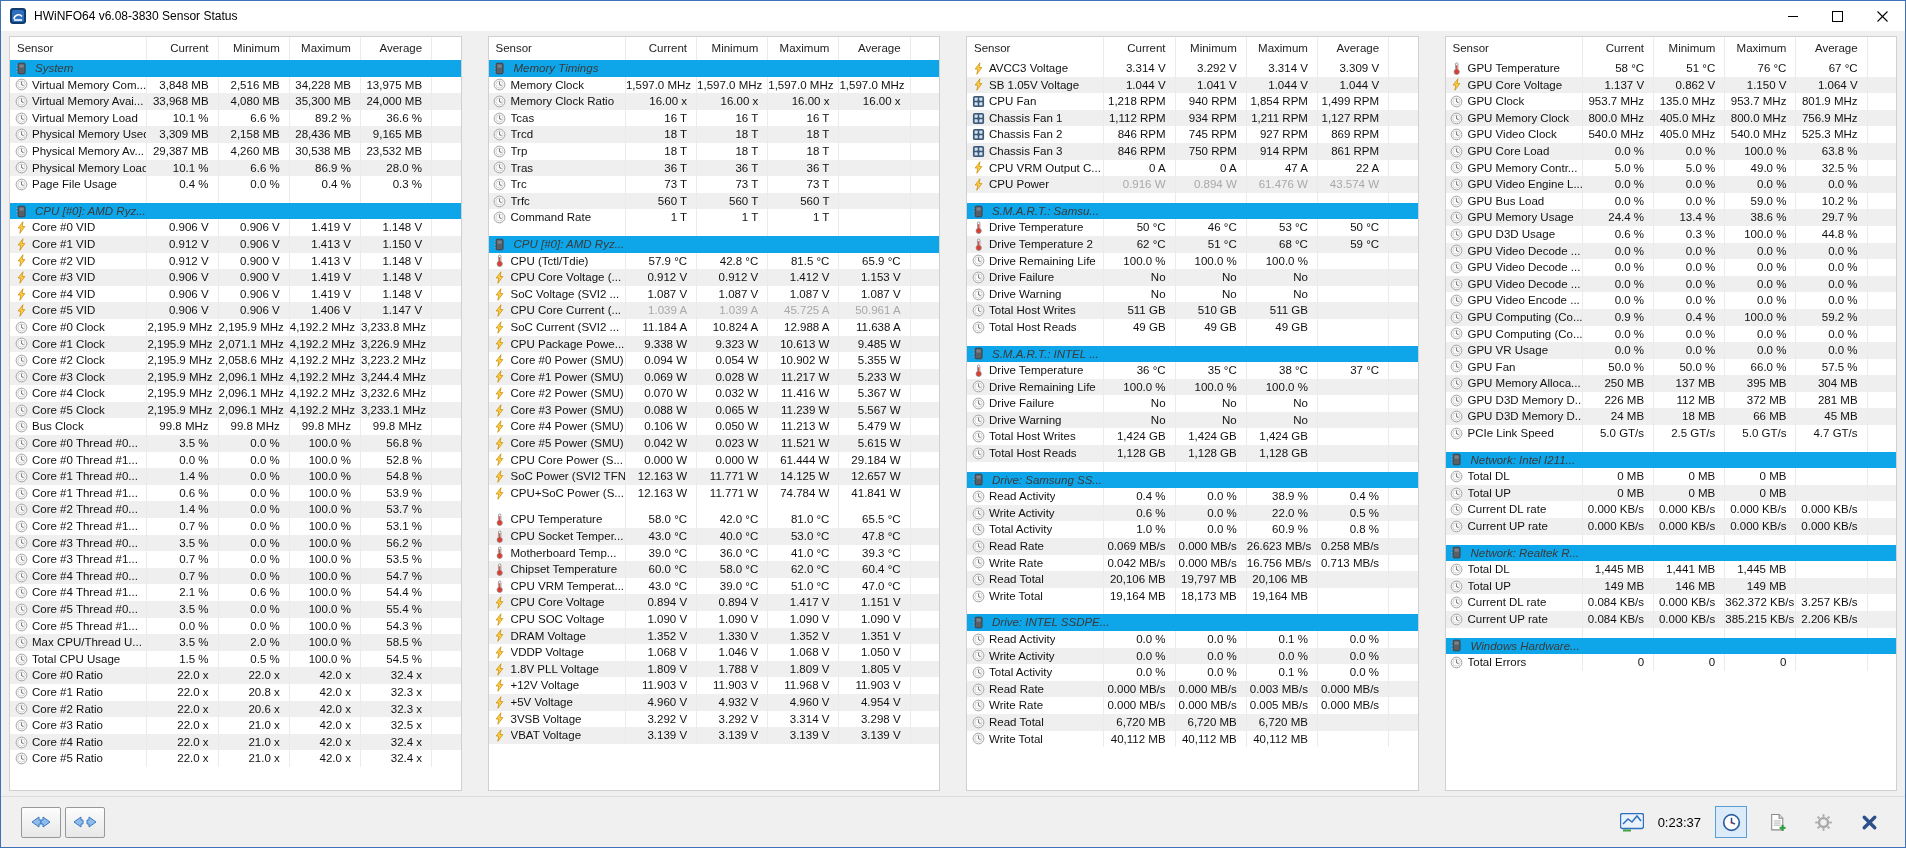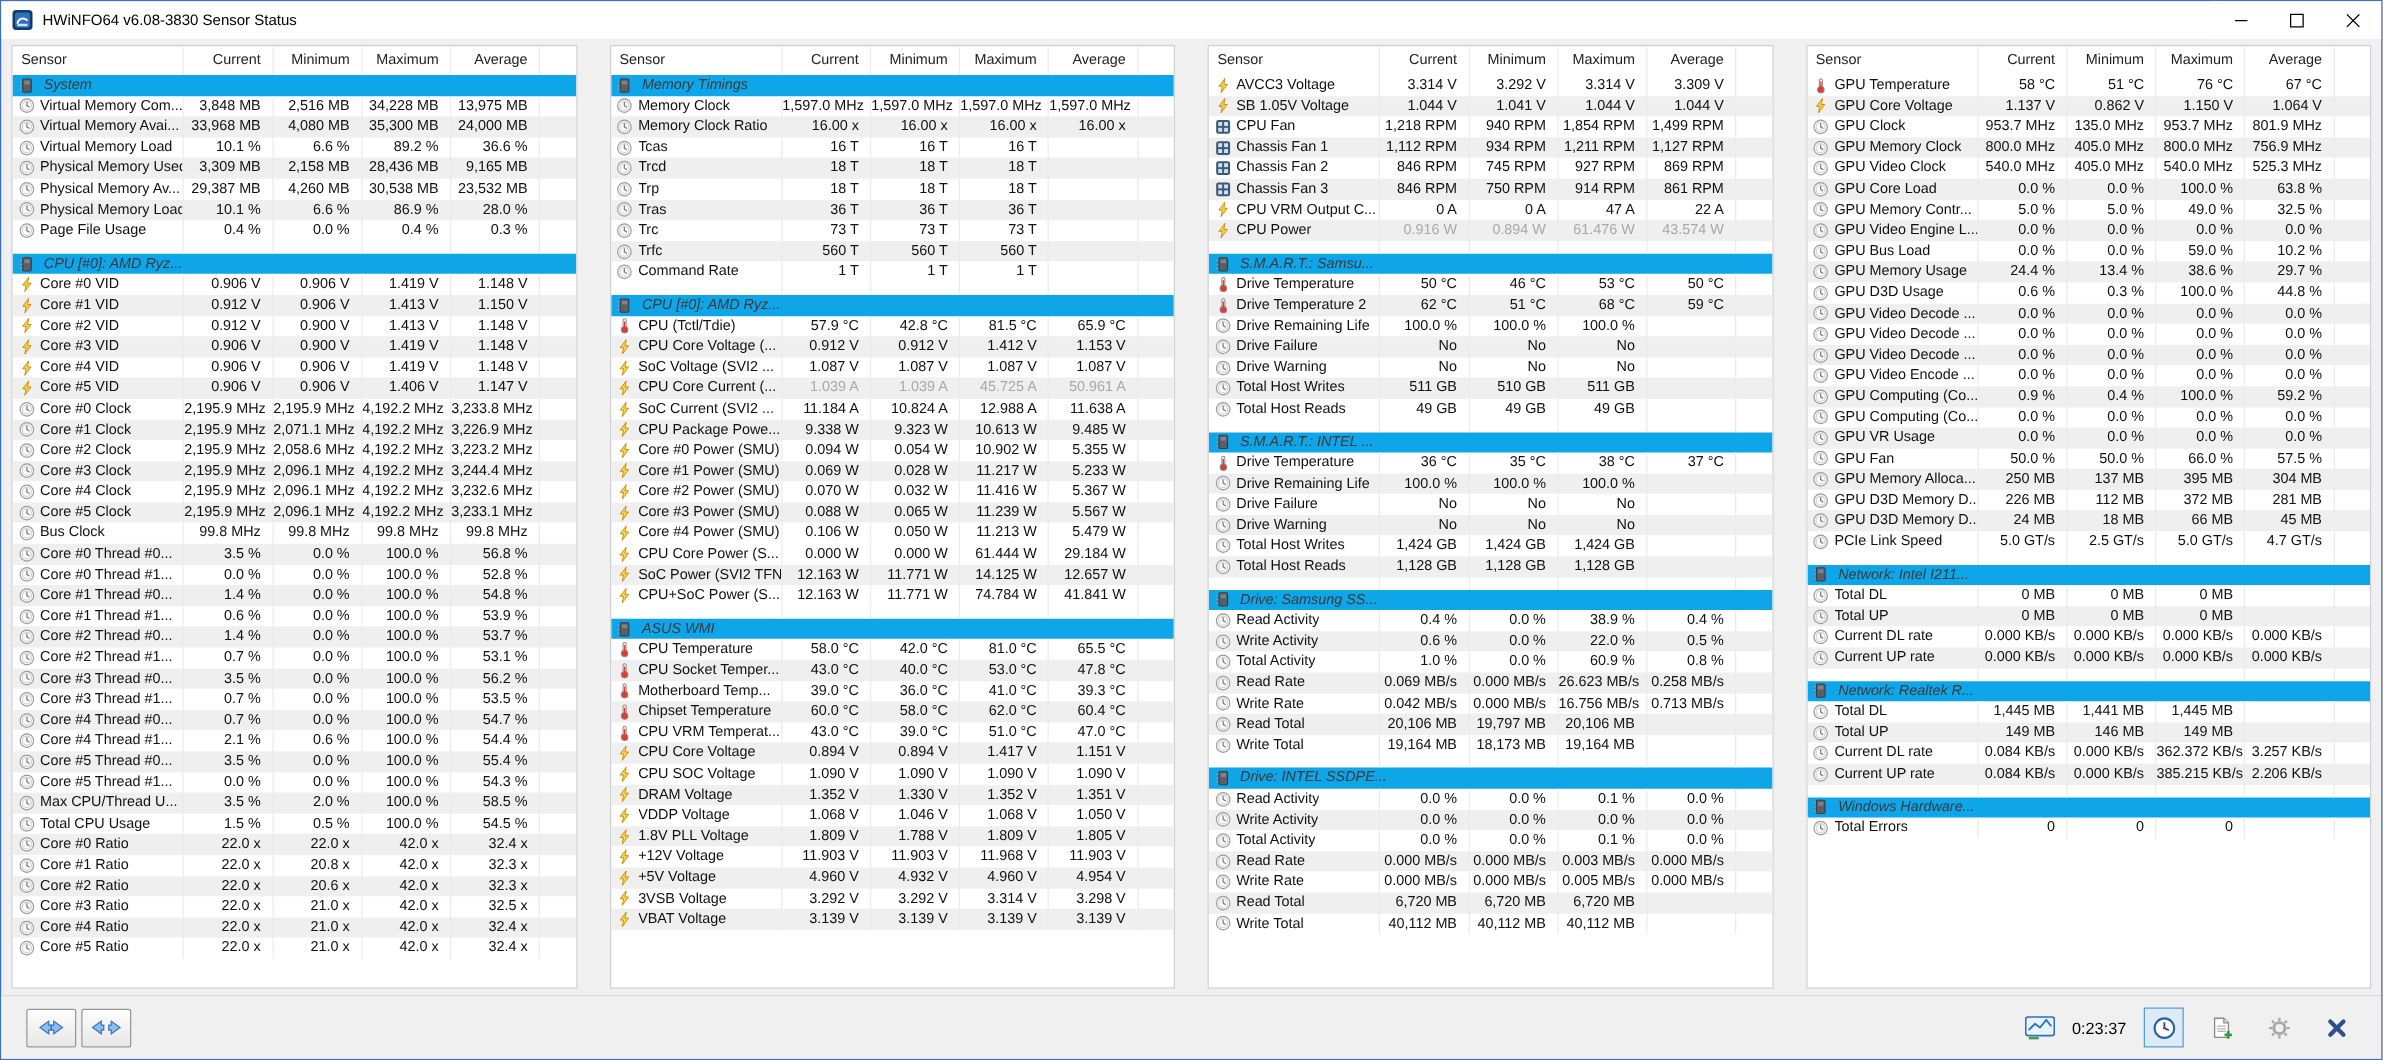--- a/index.html
+++ b/index.html
@@ -1147,20 +1147,35 @@
               </svg>
             </span>
             <span class="lbl-text">Core #4 Power (SMU)</span>
           </div>
           <div class="cell val">0.106 W</div>
           <div class="cell val">0.050 W</div>
           <div class="cell val">11.213 W</div>
           <div class="cell val">5.479 W</div>
           <div class="cell fill"></div>
         </div>
+        <div class="trow data stripe">
+          <div class="cell lbl">
+            <span class="icon">
+              <svg viewBox="0 0 14 14">
+                <path d="M8.6 0.8 L3.4 7.6 L6.3 7.6 L5.2 13.2 L10.6 6 L7.6 6 Z" fill="#ffd24a" stroke="#c98a00" stroke-width="0.8"></path>
+              </svg>
+            </span>
+            <span class="lbl-text">Core #5 Power (SMU)</span>
+          </div>
+          <div class="cell val">0.042 W</div>
+          <div class="cell val">0.023 W</div>
+          <div class="cell val">11.521 W</div>
+          <div class="cell val">5.615 W</div>
+          <div class="cell fill"></div>
+        </div>
         <div class="trow data">
           <div class="cell lbl">
             <span class="icon">
               <svg viewBox="0 0 14 14">
                 <path d="M8.6 0.8 L3.4 7.6 L6.3 7.6 L5.2 13.2 L10.6 6 L7.6 6 Z" fill="#ffd24a" stroke="#c98a00" stroke-width="0.8"></path>
               </svg>
             </span>
             <span class="lbl-text">CPU Core Power (S...</span>
           </div>
           <div class="cell val">0.000 W</div>
@@ -1198,34 +1213,20 @@
           <div class="cell val">74.784 W</div>
           <div class="cell val">41.841 W</div>
           <div class="cell fill"></div>
         </div>
         <div class="trow gap">
           <div class="cell lbl"></div>
           <div class="cell val"></div>
           <div class="cell val"></div>
           <div class="cell val"></div>
           <div class="cell val"></div>
-        </div>
-        <div class="trow section">
-          <span class="icon">
-            <svg viewBox="0 0 14 14">
-              <g stroke="#9aa0a8" stroke-width="1">
-                <line x1="1.2" y1="3.5" x2="3.4" y2="3.5"></line>
-                <line x1="1.2" y1="7" x2="3.4" y2="7"></line>
-                <line x1="1.2" y1="10.5" x2="3.4" y2="10.5"></line>
-              </g>
-              <rect x="3.4" y="1.3" width="7.4" height="11.4" rx="1" fill="#5a5f66" stroke="#3a3e44"></rect>
-              <rect x="4.8" y="2.8" width="4.6" height="3.2" fill="#7d838c"></rect>
-            </svg>
-          </span>
-          <span class="sec-label">ASUS WMI</span>
         </div>
         <div class="trow data">
           <div class="cell lbl">
             <span class="icon">
               <svg viewBox="0 0 14 14">
                 <rect x="5.9" y="1" width="2.6" height="7.6" rx="1.3" fill="#fff" stroke="#8a8a8a" stroke-width="0.9"></rect>
                 <circle cx="7.2" cy="10.6" r="2.8" fill="#e23b2e" stroke="#8a8a8a" stroke-width="0.9"></circle>
                 <rect x="6.6" y="3.4" width="1.2" height="6" fill="#e23b2e"></rect>
               </svg>
             </span>

